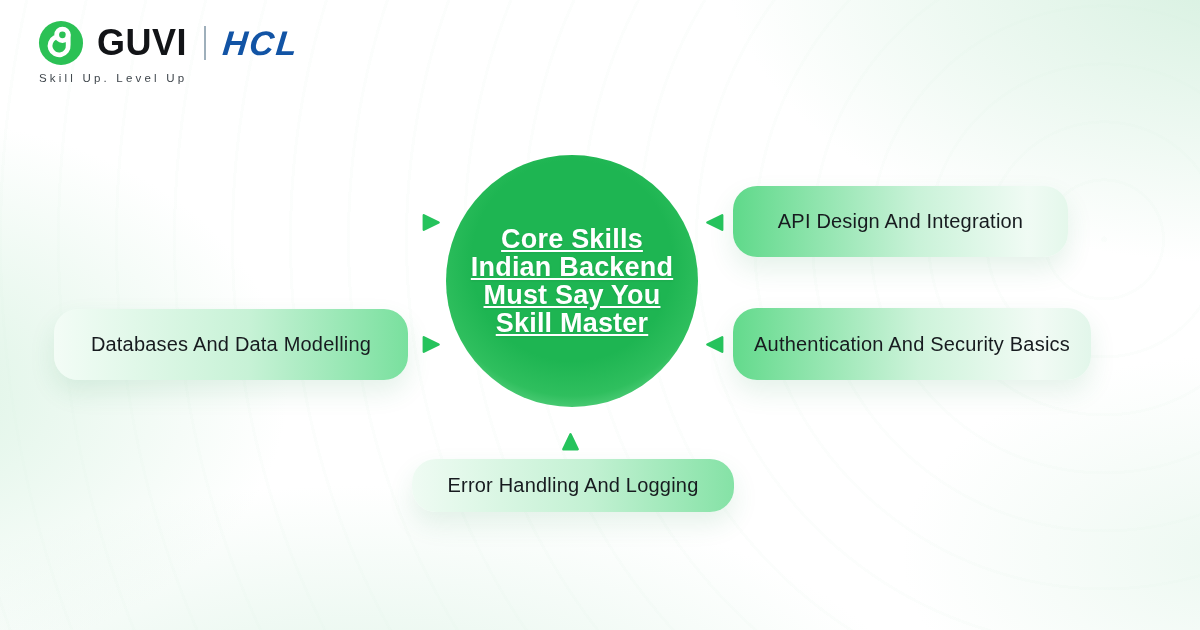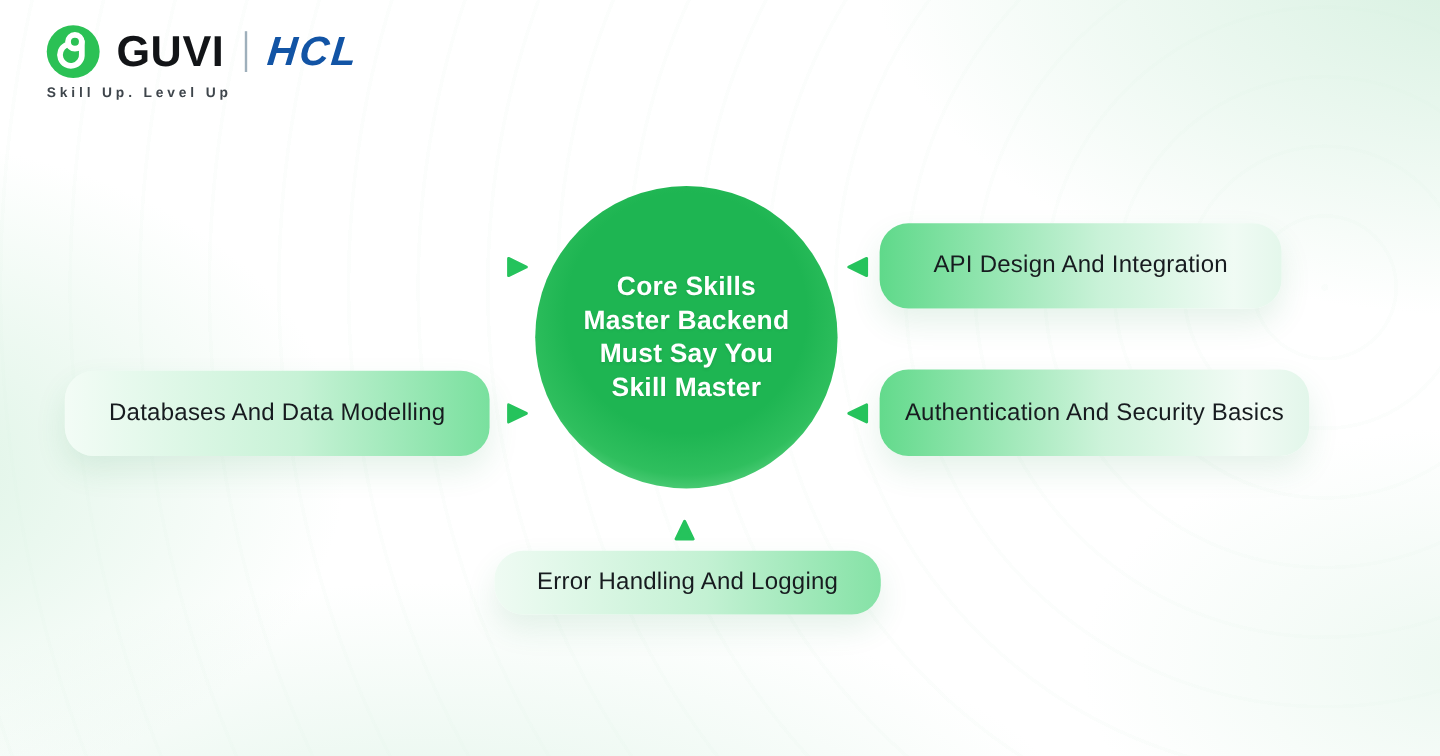--- a/index.html
+++ b/index.html
@@ -29,36 +29,37 @@
   }
   .logo-divider{
     width:2px; height:34px; background:#9eafbb; margin:0 4px;
   }
   .hcl-word{
     font-size:34px; font-weight:800; font-style:italic;
     color:#1254A5; letter-spacing:2px; transform:skewX(-6deg);
   }
   .brand-tagline{
     position:absolute; left:39px; top:72px;
-    font-size:11.5px; letter-spacing:3.2px; color:#3e454b; font-weight:700;
+    font-size:11.5px; letter-spacing:3.2px; color:#3e454b; font-weight:400;
   }
 
   
   .central-topic{
     position:absolute; left:446px; top:155px;
     width:252px; height:252px; border-radius:50%;
     background:radial-gradient(circle at 50% 42%,
       #1eb552 0%, #1eb552 52%, #2fbf5e 70%, #6bd88e 84%, #b3ecc6 93%, rgba(240,250,244,0) 100%);
     display:flex; flex-direction:column; align-items:center; justify-content:center;
     text-align:center;
   }
   .central-line{
-    color:#ffffff; font-weight:700; font-size:22px; line-height:28px;
+    color:#ffffff; font-weight:700; font-size:27px; line-height:28px;
     letter-spacing:0.2px;
     text-shadow:0 1px 2px rgba(20,110,55,0.18);
+    text-decoration:underline;
   }
 
   
   .pill{
     position:absolute;
     display:flex; align-items:center; justify-content:center;
     border-radius:24px;
     font-size:20px; color:#171b1f; letter-spacing:0.2px;
     box-shadow:0 12px 26px rgba(45,150,85,0.12);
   }
@@ -107,21 +108,21 @@
       </svg>
     </span>
     <span class="guvi-word">GUVI</span>
     <span class="logo-divider"></span>
     <span class="hcl-word">HCL</span>
   </div>
   <div class="brand-tagline">Skill Up. Level Up</div>
 
   <div class="central-topic">
     <span class="central-line">Core Skills</span>
-    <span class="central-line">Master Backend</span>
+    <span class="central-line">Indian Backend</span>
     <span class="central-line">Must Say You</span>
     <span class="central-line">Skill Master</span>
   </div>
 
   <div class="pill pill-databases">
     <span>Databases And Data Modelling</span>
   </div>
   <div class="pill pill-api">
     <span>API Design And Integration</span>
   </div>

